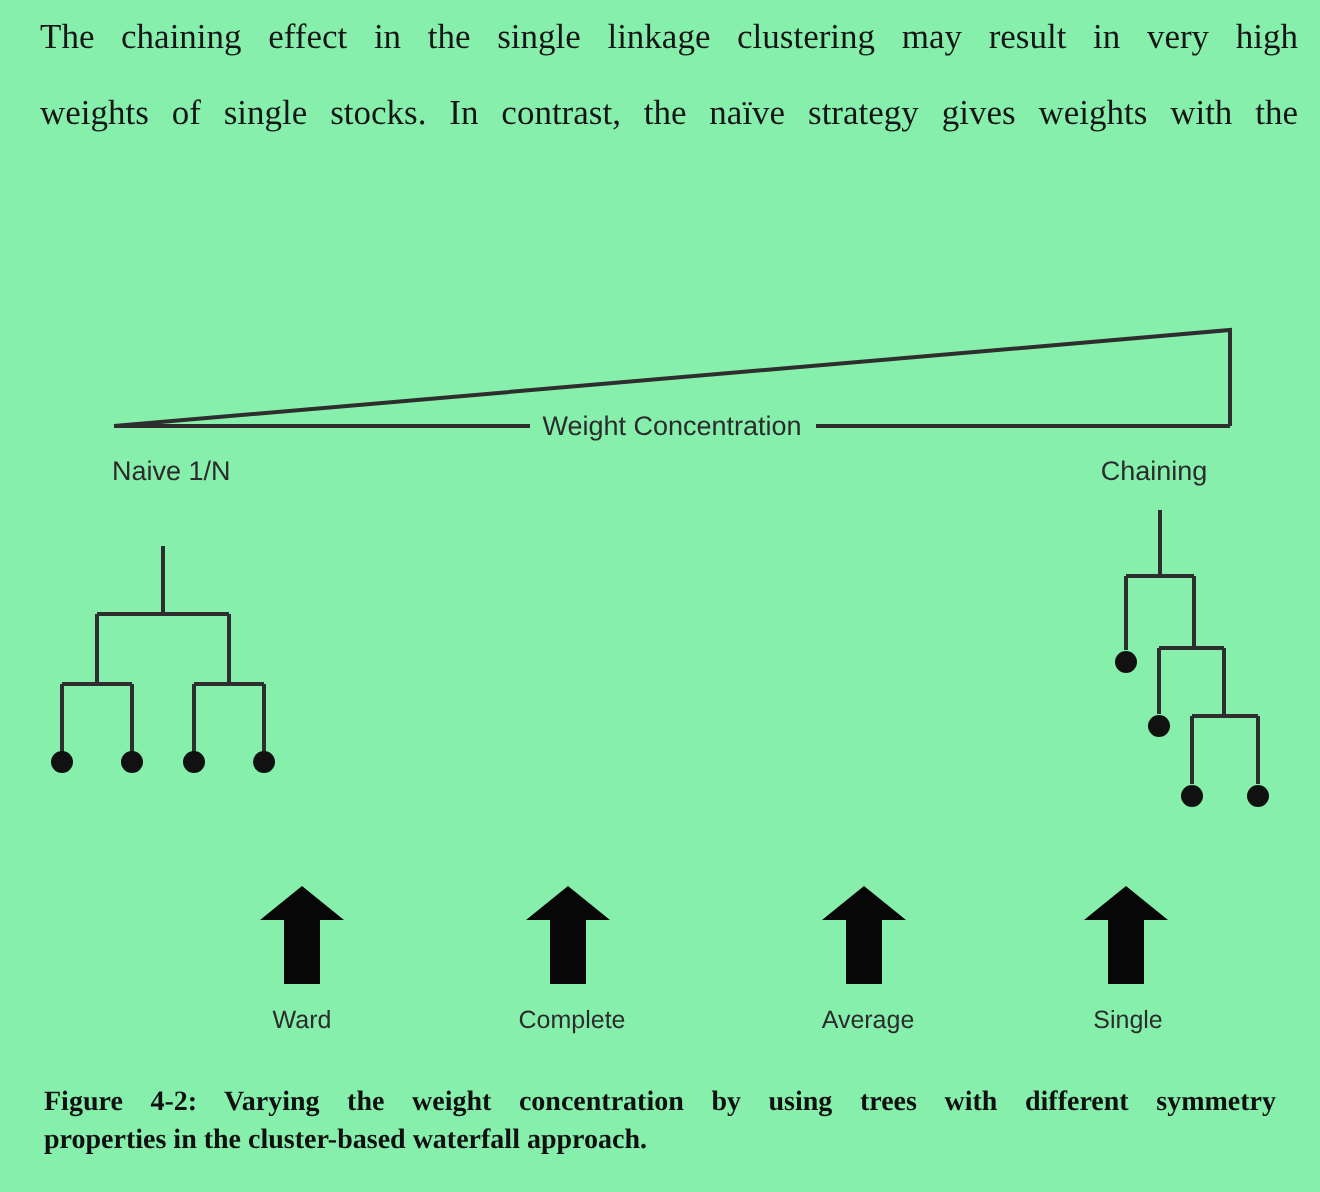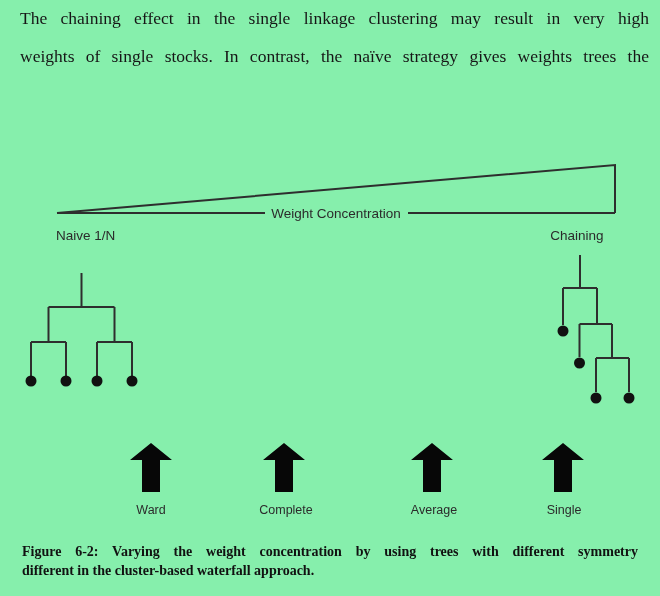--- a/index.html
+++ b/index.html
@@ -94,21 +94,21 @@
     overflow: hidden;
   }
 </style>
 </head>
 <body>
 
 <div class="page">
 
   <div class="para">
     <div class="para-line jline">The chaining effect in the single linkage clustering may result in very high</div>
-    <div class="para-line jline">weights of single stocks. In contrast, the naïve strategy gives weights trees the</div>
+    <div class="para-line jline">weights of single stocks. In contrast, the naïve strategy gives weights with the</div>
   </div>
 
   <svg class="fig-svg" viewBox="0 0 660 392">
 
     <path class="stroke" d="M57 63 L615 15 L615 63"></path>
     <path class="stroke" d="M57 63 H265"></path>
     <path class="stroke" d="M408 63 H615"></path>
     <text class="sans axis" x="336" y="67.5" text-anchor="middle">Weight Concentration</text>
 
     <text class="sans endlab" x="56" y="90" text-anchor="start">Naive 1/N</text>
@@ -137,17 +137,17 @@
       <polygon class="arrow" points="563,293 542,310 554,310 554,342 572,342 572,310 584,310"></polygon>
 
       <text class="sans method" x="151" y="364" text-anchor="middle">Ward</text>
       <text class="sans method" x="286" y="364" text-anchor="middle">Complete</text>
       <text class="sans method" x="434" y="364" text-anchor="middle">Average</text>
       <text class="sans method" x="564" y="364" text-anchor="middle">Single</text>
     </g>
   </svg>
 
   <div class="caption">
-    <div class="cap-line jline">Figure 6-2: Varying the weight concentration by using trees with different symmetry</div>
-    <div class="cap-line lline">different in the cluster-based waterfall approach.</div>
+    <div class="cap-line jline">Figure 4-2: Varying the weight concentration by using trees with different symmetry</div>
+    <div class="cap-line lline">properties in the cluster-based waterfall approach.</div>
   </div>
 
 </div>
 
 </body></html>

